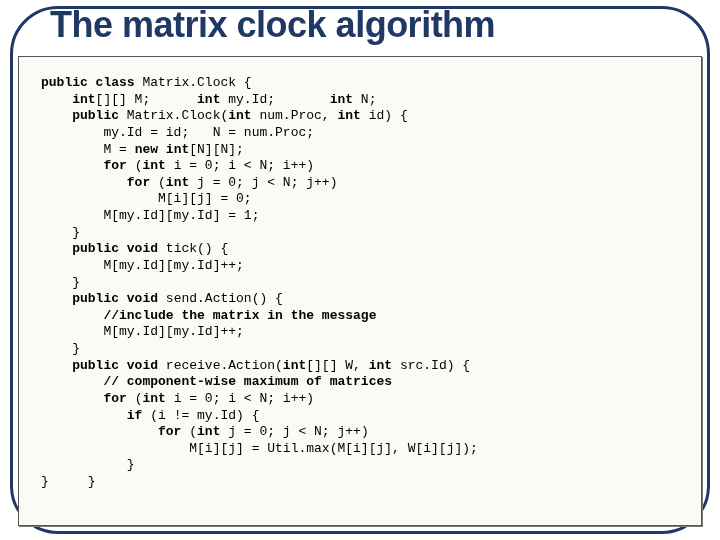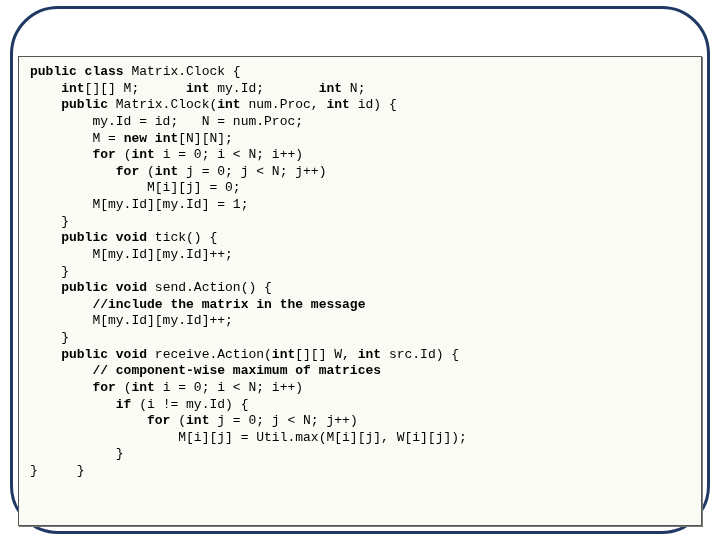--- a/index.html
+++ b/index.html
@@ -43,34 +43,35 @@
     right: 18px;
     bottom: 14px;
     border: 1px solid #555;
     box-shadow: 1px 1px 0 #7a7a7a;
     background: #fbfbf5;
     padding: 6px 10px 6px 10px;
     box-sizing: border-box;
     overflow: hidden;
   }
   pre.code {
-    margin: 1px;
+    margin: 12px;
     font-family: "Courier New", Courier, monospace;
     font-size: 13px;
     line-height: 1.28;
     white-space: pre;
     color: #000;
   }
   pre.code b { font-weight: 900; }
 </style>
 </head>
 <body>
 
 <div class="slide">
   <div class="frame"></div>
+  <div class="title">The matrix clock algorithm</div>
 
   <div class="codebox">
 <pre class="code"><b>public</b><b> class</b><span> Matrix.Clock {</span>
 <b>    int</b><span>[][] M;      </span><b>int</b><span> my.Id;       </span><b>int</b><span> N;</span>
 <b>    public</b><span> Matrix.Clock(</span><b>int</b><span> num.Proc, </span><b>int</b><span> id) {</span>
 <span>        my.Id = id;   N = num.Proc;</span>
 <span>        M = </span><b>new int</b><span>[N][N];</span>
 <b>        for</b><span> (</span><b>int</b><span> i = 0; i &lt; N; i++)</span>
 <b>           for</b><span> (</span><b>int</b><span> j = 0; j &lt; N; j++)</span>
 <span>               M[i][j] = 0;</span>

